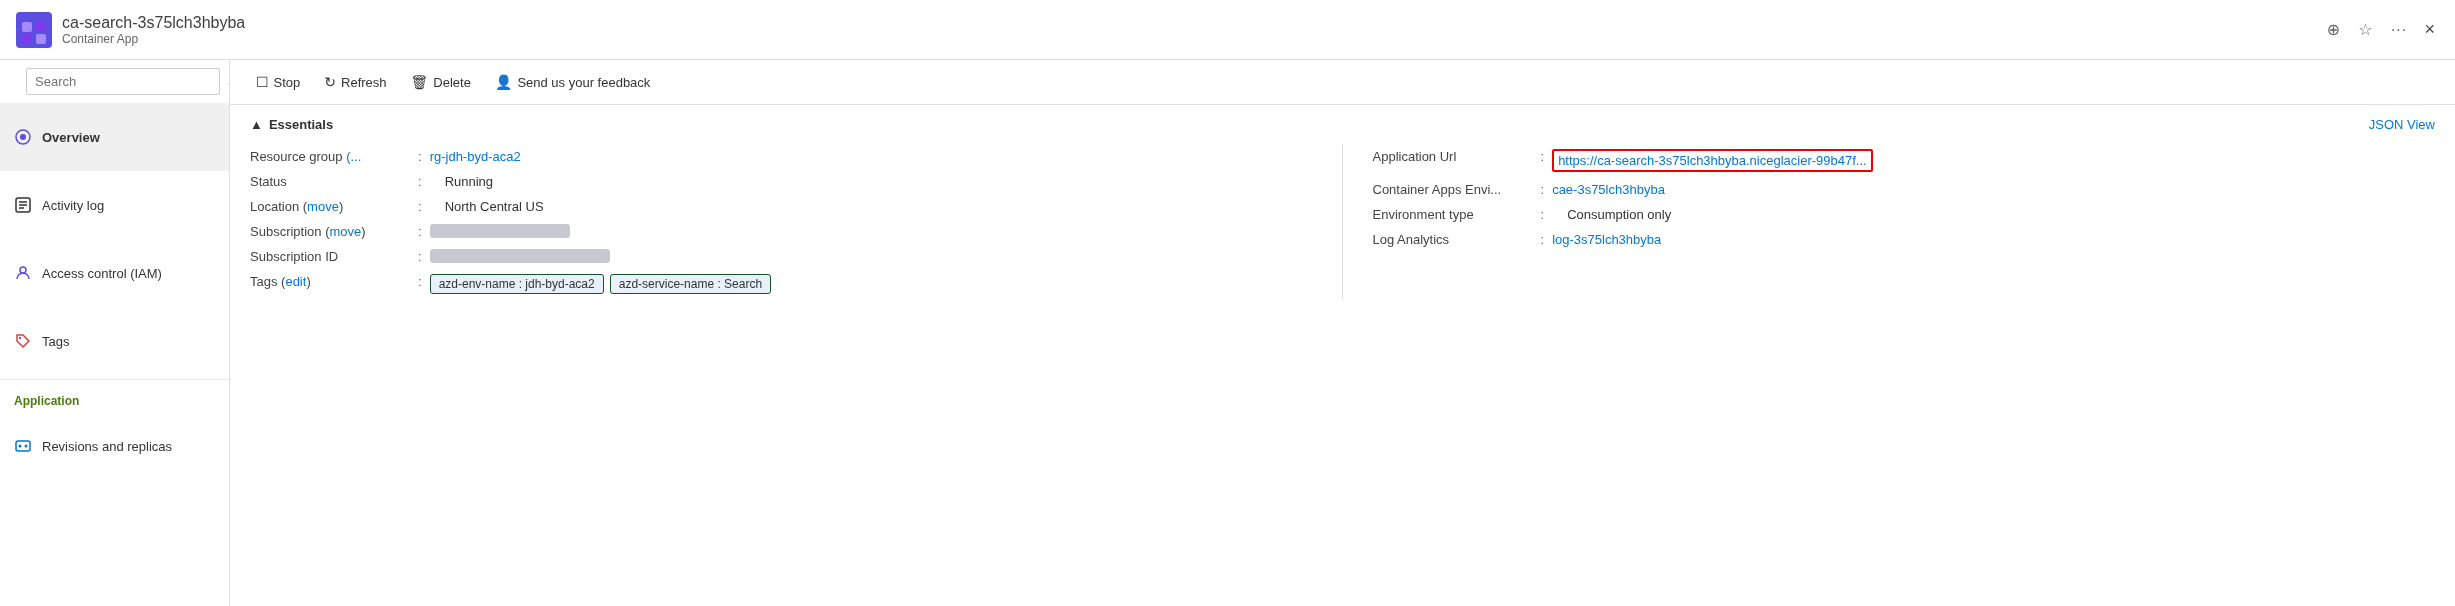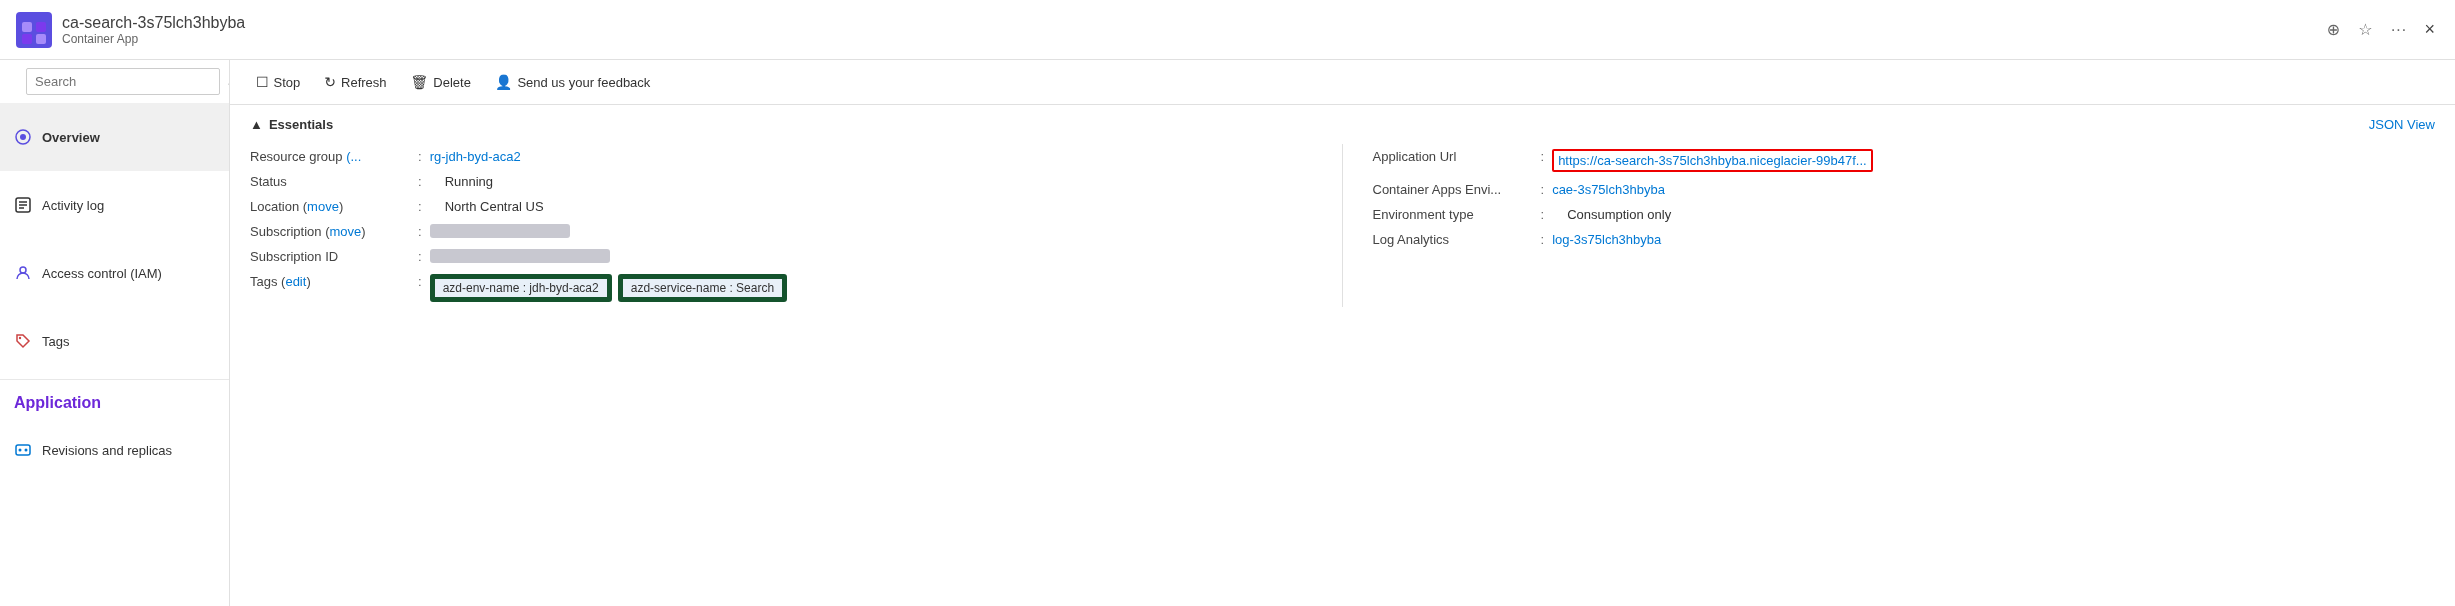--- a/index.html
+++ b/index.html
@@ -23,21 +23,21 @@
 
     
     .sidebar { width: 230px; border-right: 1px solid #e0e0e0; background: #fff; display: flex; flex-direction: column; flex-shrink: 0; overflow-y: auto; }
     .sidebar-search-row { display: flex; align-items: flex-end; padding: 8px 26px; gap: 4px; }
     .sidebar-search-input { flex: 1; border: 1px solid #ccc; border-radius: 2px; padding: 5px 8px; font-size: 13px; outline: none; }
     .sidebar-collapse-btn { background: none; border: none; cursor: pointer; color: #666; font-size: 14px; padding: 4px; }
     .sidebar-items { flex: 1; }
     .sidebar-item { display: flex; align-items: center; padding: 25px 14px; cursor: pointer; gap: 10px; font-size: 13px; color: #333; }
     .sidebar-item.active { background: #f0f0f0; font-weight: 600; }
     .sidebar-item-icon { width: 18px; height: 18px; flex-shrink: 0; display: flex; align-items: center; justify-content: center; }
-    .sidebar-section-label { padding: 10px 14px 4px; font-size: 16px; font-weight: 600; color: #6d28d9; text-transform: none; }
+    .sidebar-section-label { padding: 10px 14px 4px; font-size: 12px; font-weight: 600; color: #4d7c0f; text-transform: none; }
     .sidebar-divider { border: none; border-top: 1px solid #e8e8e8; margin: 4px 0; }
 
     
     .content-area { flex: 1; display: flex; flex-direction: column; overflow: hidden; }
 
     
     .toolbar { display: flex; align-items: center; padding: 8px 16px; border-bottom: 1px solid #e0e0e0; gap: 4px; }
     .toolbar-btn { display: flex; align-items: center; gap: 5px; background: none; border: none; cursor: pointer; padding: 6px 10px; font-size: 13px; color: #333; border-radius: 2px; }
     .toolbar-btn-icon { font-size: 14px; }
 
@@ -53,21 +53,21 @@
     .essentials-left { border-right: 1px solid #e0e0e0; padding-right: 30px; }
     .essentials-right { padding-left: 30px; }
 
     .field-row { display: flex; align-items: flex-start; padding: 5px 0; font-size: 13px; }
     .field-label { color: #444; min-width: 160px; flex-shrink: 0; }
     .field-separator { margin: 0 8px; color: #666; }
     .field-value { color: #333; margin-left: 15px; }
     .field-link { color: #0078d4; text-decoration: none; cursor: pointer; }
     .field-blurred { background: #c8c8d0; border-radius: 3px; color: transparent; user-select: none; display: inline-block; height: 14px; }
 
-    .tag-pill { display: inline-flex; align-items: center; background: #e8f0f8; border: 5px solid #14532d; border-radius: 3px; padding: 2px 8px; font-size: 12px; color: #333; margin-right: 6px; }
+    .tag-pill { display: inline-flex; align-items: center; background: #e8f0f8; border: 1px solid #14532d; border-radius: 3px; padding: 2px 8px; font-size: 12px; color: #333; margin-right: 6px; }
 
     
     .highlighted-row { border: 2px solid #e00; border-radius: 2px; padding: 2px 4px; display: flex; align-items: baseline; }
   </style>
 </head>
 <body>
 
 <div class="app-container">
 
   <div class="header">

